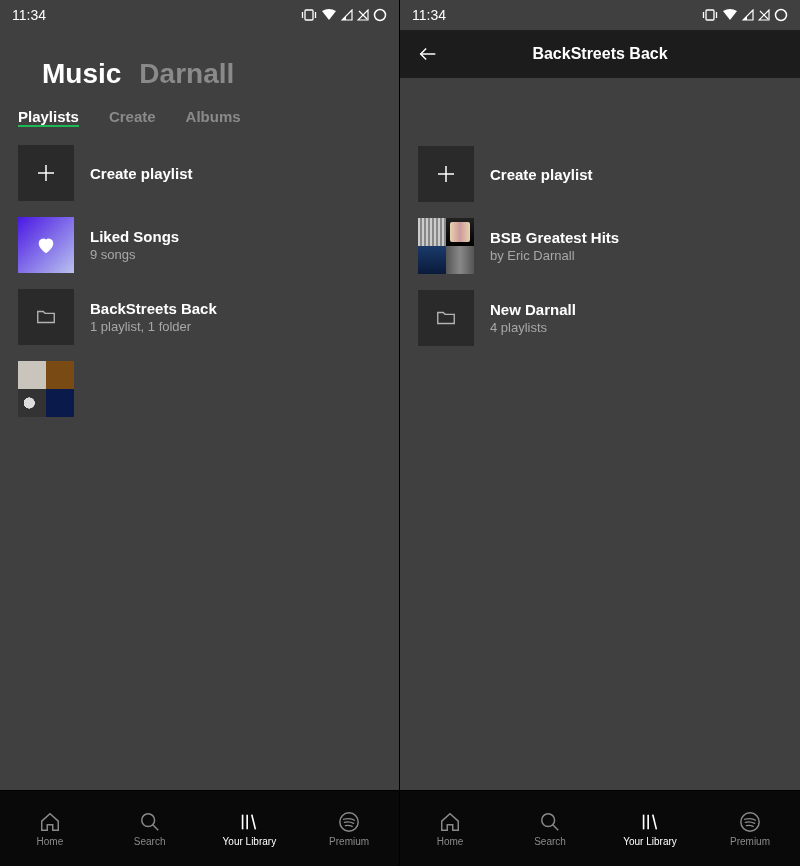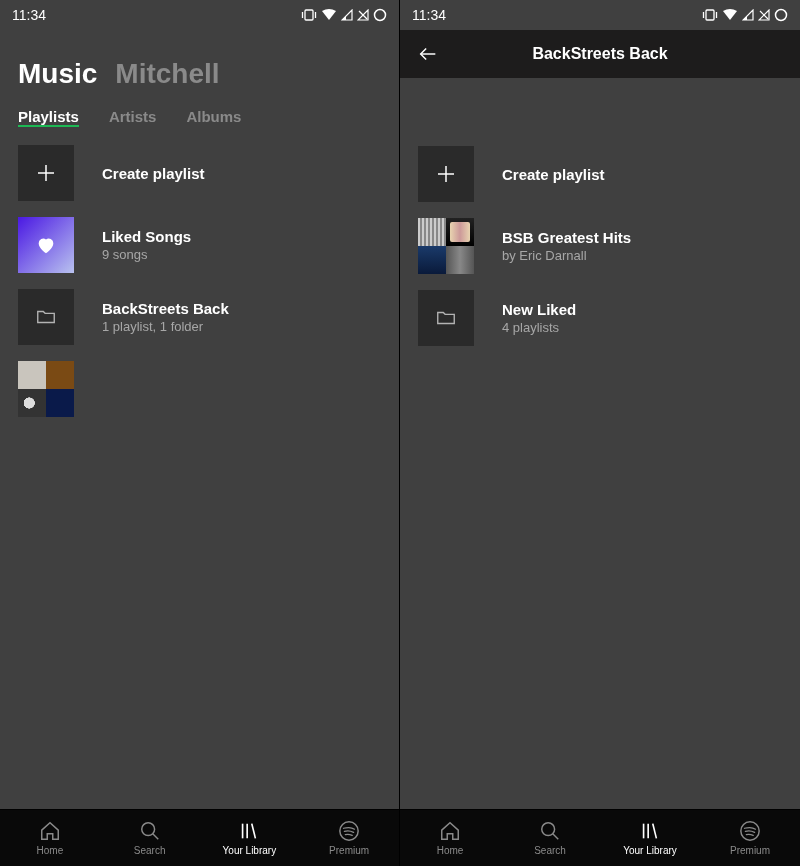--- a/index.html
+++ b/index.html
@@ -35,20 +35,21 @@
     align-items: center;
     gap: 4px;
   }
   .status-icons svg { display: block; }
   
   .top-tabs {
     display: flex;
     align-items: baseline;
     gap: 18px;
     padding: 28px 18px 18px;
+    margin-left: 24px;
   }
   .top-tab {
     font-size: 28px;
     font-weight: 700;
     color: #8a8a8a;
     cursor: pointer;
   }
   .top-tab.active { color: #fff; }
   .sub-tabs {
     display: flex;
@@ -61,21 +62,21 @@
     color: #8a8a8a;
     padding-bottom: 0;
     border-bottom: 2px solid transparent;
     cursor: pointer;
   }
   .sub-tab.active { color: #fff; border-bottom-color: #1db954; }
   
   .row {
     display: flex;
     align-items: center;
-    gap: 28px;
+    gap: 16px;
     padding: 8px 18px;
     cursor: pointer;
   }
   .thumb {
     width: 56px;
     height: 56px;
     background: #2a2a2a;
     display: flex;
     align-items: center;
     justify-content: center;
@@ -112,21 +113,21 @@
   .back-btn {
     width: 28px; height: 28px;
     display: flex; align-items: center; justify-content: center;
     cursor: pointer;
     z-index: 1;
   }
   .right-content { padding-top: 60px; }
   
   .bottom-nav {
     margin-top: auto;
-    height: 57px;
+    height: 76px;
     background: #090909;
     display: flex;
     border-top: 1px solid #000;
   }
   .nav-item {
     flex: 1;
     display: flex;
     flex-direction: column;
     align-items: center;
     justify-content: center;
@@ -163,26 +164,26 @@
           <line x1="2" y1="2" x2="10" y2="10" stroke="#fff" stroke-width="1.2"></line>
         </svg>
       <svg width="14" height="14" viewBox="0 0 14 14">
           <circle cx="7" cy="7" r="5.5" fill="none" stroke="#fff" stroke-width="1.5"></circle>
         </svg>
     </span>
   </div>
 
   <div class="top-tabs">
     <span class="top-tab active">Music</span>
-    <span class="top-tab">Mitchell</span>
+    <span class="top-tab">Darnall</span>
   </div>
 
   <div class="sub-tabs">
     <span class="sub-tab active">Playlists</span>
-    <span class="sub-tab">Artists</span>
+    <span class="sub-tab">Create</span>
     <span class="sub-tab">Albums</span>
   </div>
 
   <div class="row">
     <div class="thumb">
       <svg width="24" height="24" viewBox="0 0 24 24">
           <line x1="12" y1="4" x2="12" y2="20" stroke="#fff" stroke-width="1.5"></line>
           <line x1="4" y1="12" x2="20" y2="12" stroke="#fff" stroke-width="1.5"></line>
         </svg>
     </div>
@@ -322,21 +323,21 @@
       </div>
     </div>
 
     <div class="row">
       <div class="thumb">
         <svg width="22" height="22" viewBox="0 0 24 24">
             <path d="M3 6h6l2 2h10v10H3z" fill="none" stroke="#b3b3b3" stroke-width="1.5"></path>
           </svg>
       </div>
       <div class="row-text">
-        <span class="row-title">New Liked</span>
+        <span class="row-title">New Darnall</span>
         <span class="row-sub">4 playlists</span>
       </div>
     </div>
 
   </div>
 
   <div class="bottom-nav">
     <div class="nav-item">
       <svg width="22" height="22" viewBox="0 0 24 24">
           <path d="M3 11l9-8 9 8v10h-6v-6h-6v6H3z" fill="none" stroke="currentColor" stroke-width="1.6"></path>

